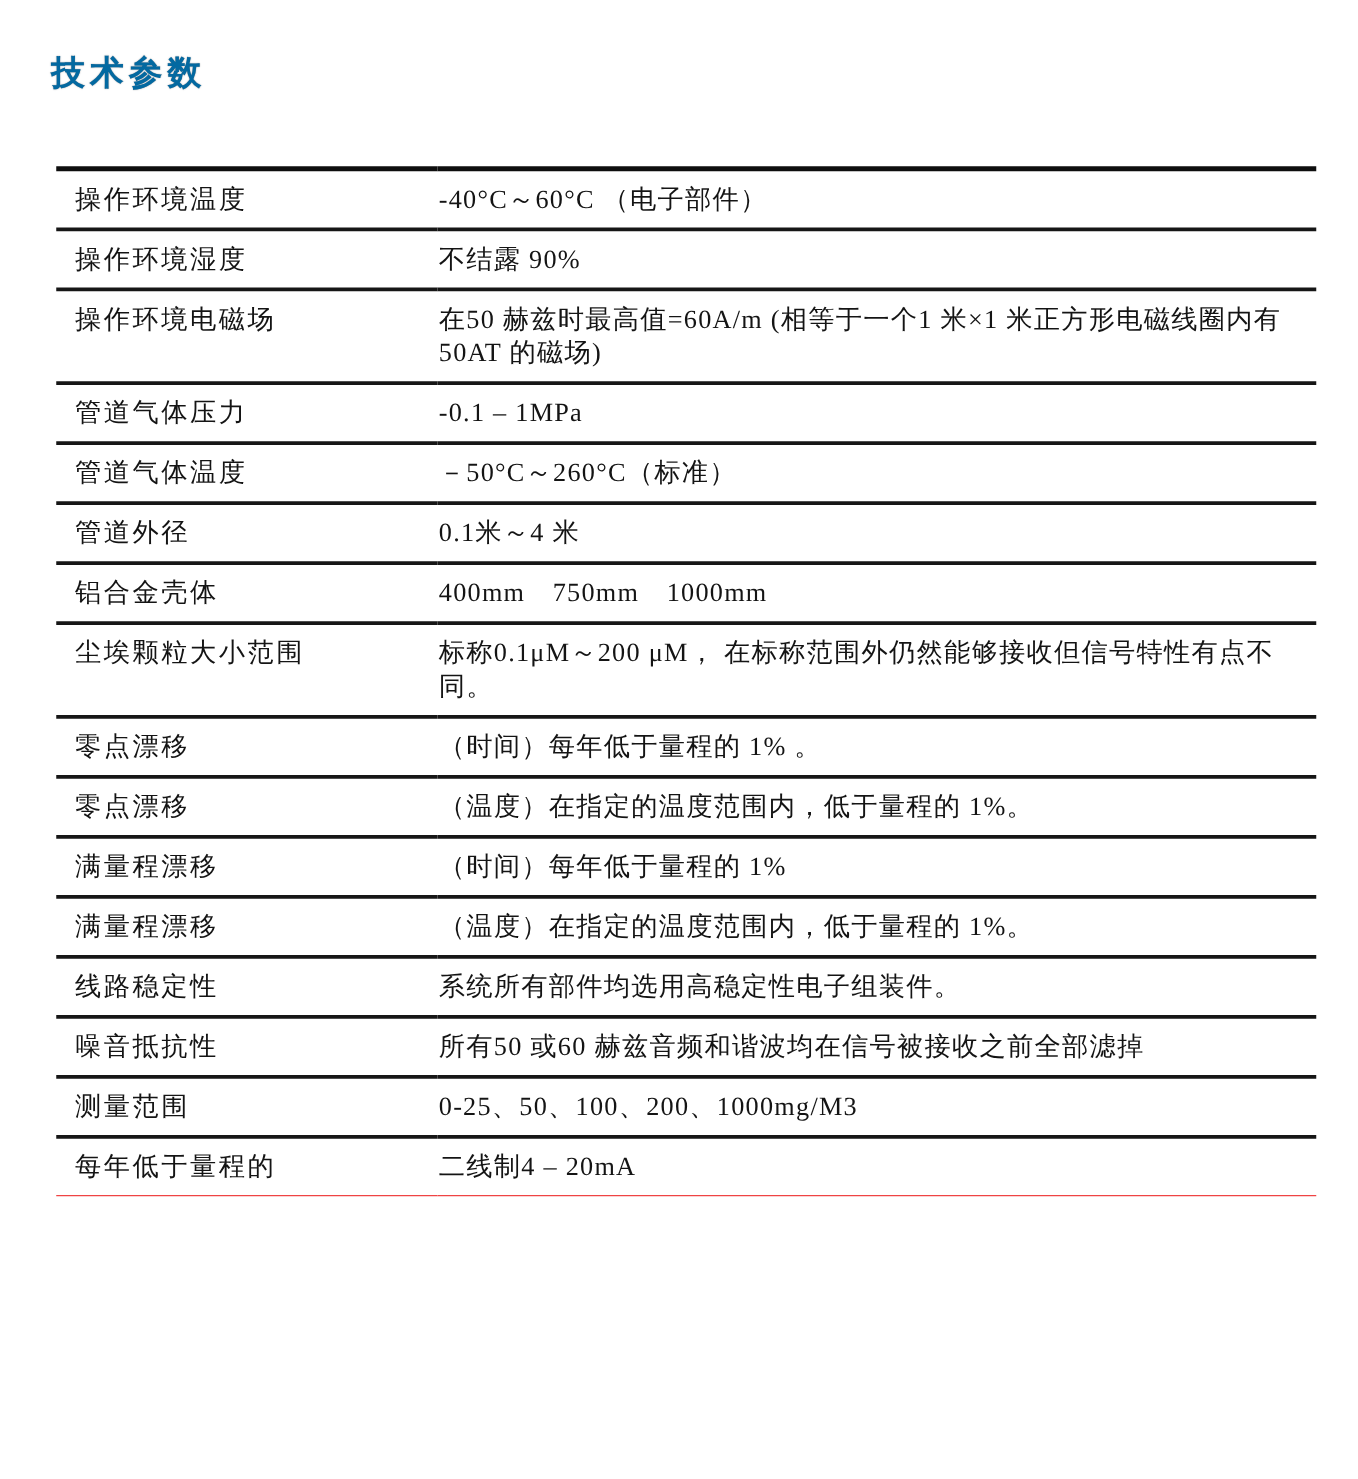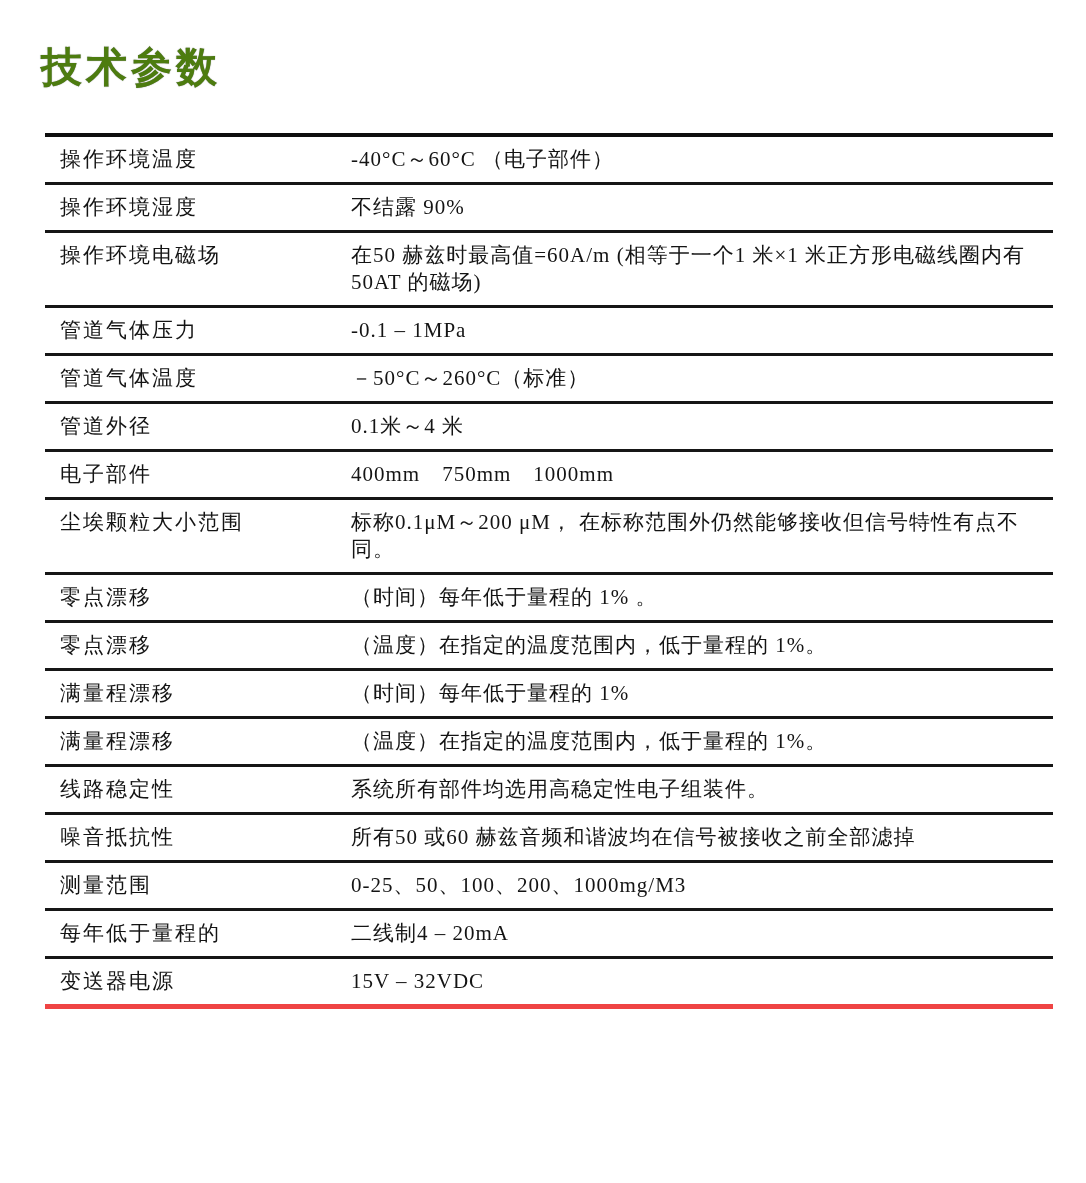--- a/index.html
+++ b/index.html
@@ -16,45 +16,45 @@
     height: 1183px;
     background: #ffffff;
     font-family: "Liberation Serif", "DejaVu Serif", serif;
     color: #161616;
   }
   .page-title {
     position: absolute;
     left: 41px;
     top: 40px;
     font-family: "Liberation Sans", "DejaVu Sans", sans-serif;
-    font-size: 41px;
+    font-size: 27px;
     font-weight: 900;
     letter-spacing: 4px;
-    color: #4d7c0f;
+    color: #0369a1;
     text-shadow: 0 0 1px rgba(43,47,56,.65);
   }
   table.spec-table {
     position: absolute;
     left: 45px;
     top: 133px;
     width: 1008px;
     border-collapse: collapse;
     table-layout: fixed;
     font-size: 21px;
     line-height: 27px;
     color: #141414;
   }
   table.spec-table tr {
     border-top: 3px solid #161616;
   }
   table.spec-table tr:first-child {
     border-top: 4px solid #0e0e0e;
   }
   table.spec-table {
-    border-bottom: 5px solid #ef4444;
+    border-bottom: 1px solid #ef4444;
   }
   table.spec-table td {
     vertical-align: top;
     padding-top: 9px;
     padding-bottom: 9px;
   }
   td.label-cell {
     width: 280px;
     padding-left: 15px;
     padding-right: 10px;
@@ -101,21 +101,21 @@
       <td class="label-cell">管道气体温度</td>
       <td class="value-cell">－50°C～260°C（标准）</td>
     </tr>
 
     <tr>
       <td class="label-cell">管道外径</td>
       <td class="value-cell">0.1米～4 米</td>
     </tr>
 
     <tr>
-      <td class="label-cell">电子部件</td>
+      <td class="label-cell">铝合金壳体</td>
       <td class="value-cell">400mm　750mm　1000mm</td>
     </tr>
 
     <tr>
       <td class="label-cell">尘埃颗粒大小范围</td>
       <td class="value-cell">标称0.1μM～200 μM， 在标称范围外仍然能够接收但信号特性有点不同。</td>
     </tr>
 
     <tr>
       <td class="label-cell">零点漂移</td>
@@ -150,20 +150,16 @@
     <tr>
       <td class="label-cell">测量范围</td>
       <td class="value-cell">0-25、50、100、200、1000mg/M3</td>
     </tr>
 
     <tr>
       <td class="label-cell">每年低于量程的</td>
       <td class="value-cell">二线制4 – 20mA</td>
     </tr>
 
-    <tr>
-      <td class="label-cell">变送器电源</td>
-      <td class="value-cell">15V – 32VDC</td>
-    </tr>
   </tbody>
   </table>
 
 </div>
 
 </body></html>

